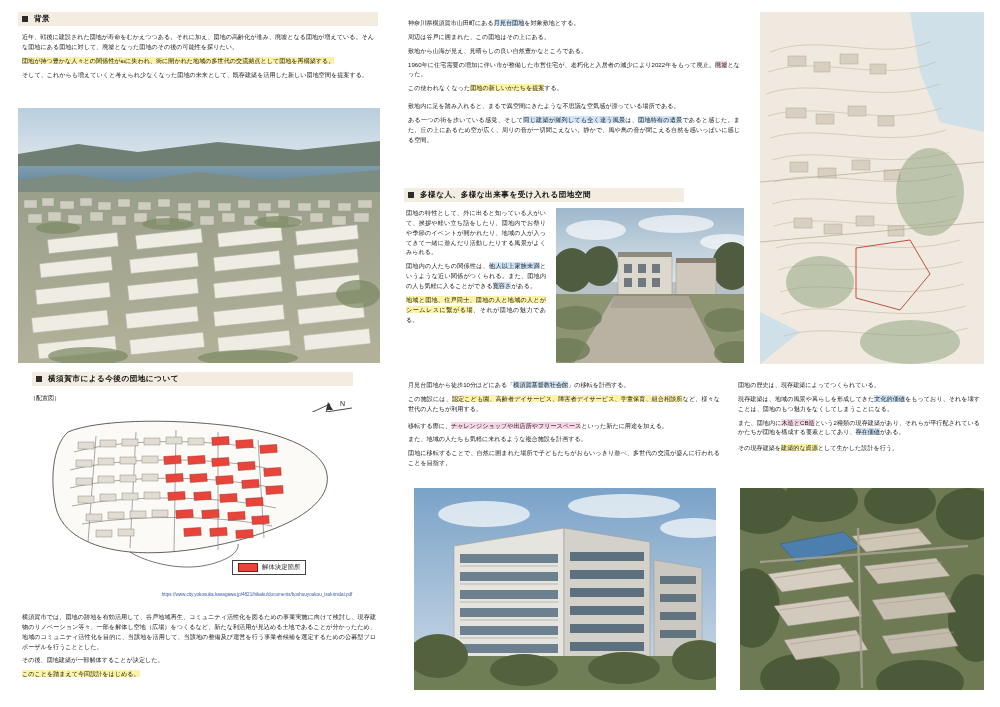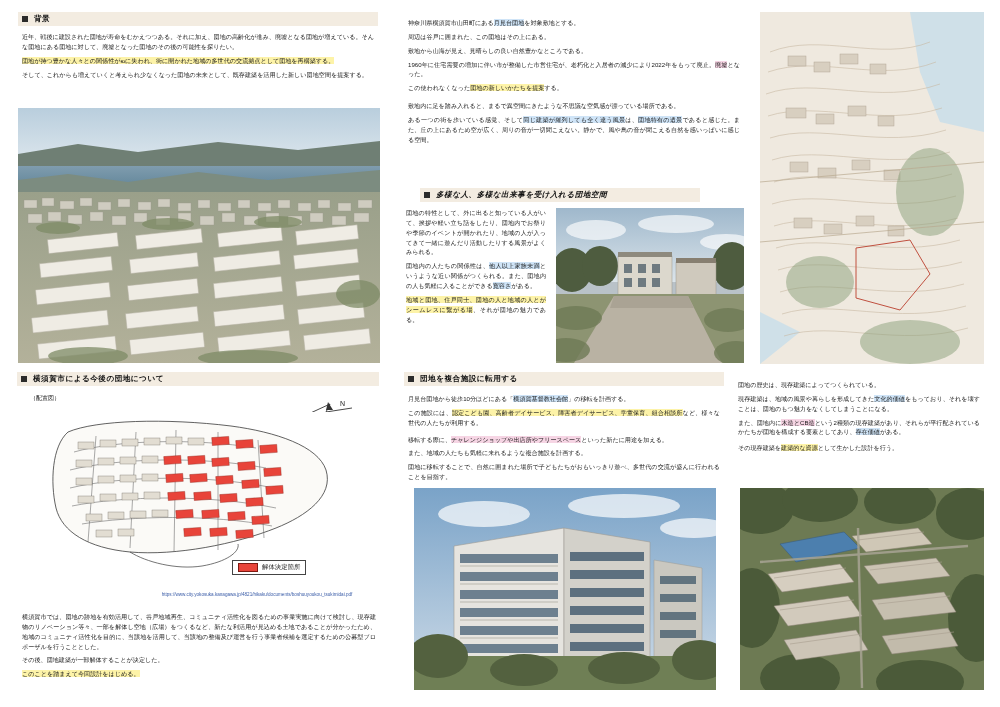--- a/index.html
+++ b/index.html
@@ -229,21 +229,21 @@
         <ellipse cx="170" cy="180" rx="34" ry="44"></ellipse>
         <ellipse cx="150" cy="330" rx="50" ry="22"></ellipse>
       </g>
       <g stroke="#b9a98f" stroke-width="0.7" fill="none">
         <path d="M0 230 L224 210"></path>
           <path d="M0 170 L224 150"></path>
       </g>
     </svg>
   </div>
 
-  <div class="col" style="left:420px;top:188px;width:280px;font-style:italic;">
+  <div class="col" style="left:404px;top:188px;width:280px;">
     <div class="sec-head">
       <span class="mark"></span>
       <span class="ttl">多様な人、多様な出来事を受け入れる団地空間</span>
     </div>
   </div>
 
   <div class="col" style="left:406px;top:208px;width:140px;">
     <p class="body"><span>団地の特性として、外に出ると知っている人がいて、挨拶や軽い立ち話をしたり、団地内でお祭りや季節のイベントが開かれたり、地域の人が入ってきて一緒に遊んだり活動したりする風景がよくみられる。</span></p>
     <p class="body">団地内の人たちの関係性は、<span class="hl-b">他人以上家族未満</span>というような近い関係がつくられる。また、団地内の人も気軽に入ることができる<span class="hl-b">寛容さ</span>がある。</p>
     <p class="body"><span class="hl-y">地域と団地、住戸同士、団地の人と地域の人とがシームレスに繋がる場</span>、それが団地の魅力である。</p>
@@ -288,21 +288,21 @@
       <path d="M58 88 L132 88 L138 100 L54 100 Z" fill="#aaa394"></path>
       <g fill="#6f7a56" opacity="0.8">
         <ellipse cx="20" cy="110" rx="26" ry="12"></ellipse>
         <ellipse cx="172" cy="112" rx="24" ry="12"></ellipse>
         <ellipse cx="10" cy="142" rx="24" ry="12"></ellipse>
         <ellipse cx="180" cy="145" rx="22" ry="12"></ellipse>
       </g>
     </svg>
   </div>
 
-  <div class="col" style="left:17px;top:372px;width:362px;">
+  <div class="col" style="left:32px;top:372px;width:321px;">
     <div class="sec-head">
       <span class="mark"></span>
       <span class="ttl">横須賀市による今後の団地について</span>
     </div>
   </div>
 
   <div style="position:absolute;left:30px;top:394px;" class="cap">（配置図）</div>
 
   <div style="position:absolute;left:300px;top:398px;width:60px;height:24px;">
     <svg width="60" height="24" viewBox="0 0 60 24">
@@ -396,24 +396,20 @@
 
   <div class="link" style="position:absolute;left:142px;top:592px;width:230px;text-align:center;">https://www.city.yokosuka.kanagawa.jp/4821/hikaku/documents/boshuuyoukou_tsukimidai.pdf</div>
 
   <div style="position:absolute;left:18px;top:612px;width:362px;padding:0 4px;box-sizing:border-box;">
     <p class="body"><span>横須賀市では、団地の跡地を有効活用して、谷戸地域再生、コミュニティ活性化を図るための事業実施に向けて検討し、現存建物のリノベーション等々、一部を解体し空地（広場）をつくるなど、新たな利活用が見込める土地であることが分かったため、地域のコミュニティ活性化を目的に、当該地を活用して、当該地の整備及び運営を行う事業者候補を選定するための公募型プロポーザルを行うこととした。</span></p>
     <p class="body"><span>その後、団地建築が一部解体することが決定した。</span></p>
     <p class="body"><span class="hl-y">このことを踏まえて今回設計をはじめる。</span></p>
   </div>
 
   <div class="col" style="left:404px;top:372px;width:320px;">
-    <div class="sec-head">
-      <span class="mark"></span>
-      <span class="ttl">団地を複合施設に転用する</span>
-    </div>
     <div style="padding:8px 4px 0 4px;">
       <p class="body">月見台団地から徒歩10分ほどにある「<span class="hl-b">横須賀基督教社会館</span>」の移転を計画する。</p>
       <p class="body">この施設には、<span class="hl-y">認定こども園、高齢者デイサービス、障害者デイサービス、学童保育、組合相談所</span>など、様々な世代の人たちが利用する。</p>
       <p class="body" style="margin-top:7px;">移転する際に、<span class="hl-p">チャレンジショップや出店所やフリースペース</span>といった新たに用途を加える。</p>
       <p class="body"><span>また、地域の人たちも気軽に来れるような複合施設を計画する。</span></p>
       <p class="body"><span>団地に移転することで、自然に囲まれた場所で子どもたちがおもいっきり遊べ、多世代の交流が盛んに行われることを目指す。</span></p>
     </div>
   </div>
 
   <div class="photo" style="left:414px;top:488px;width:302px;height:202px;position:absolute;">

